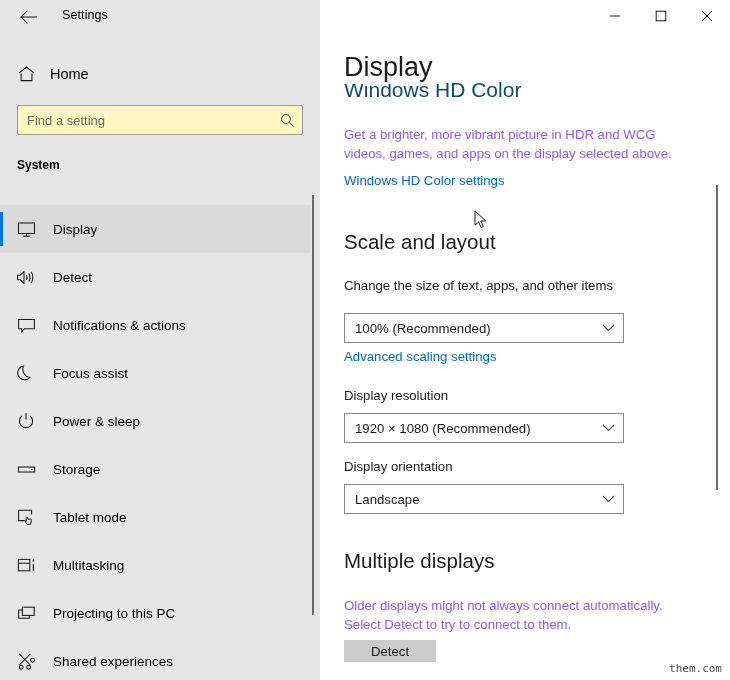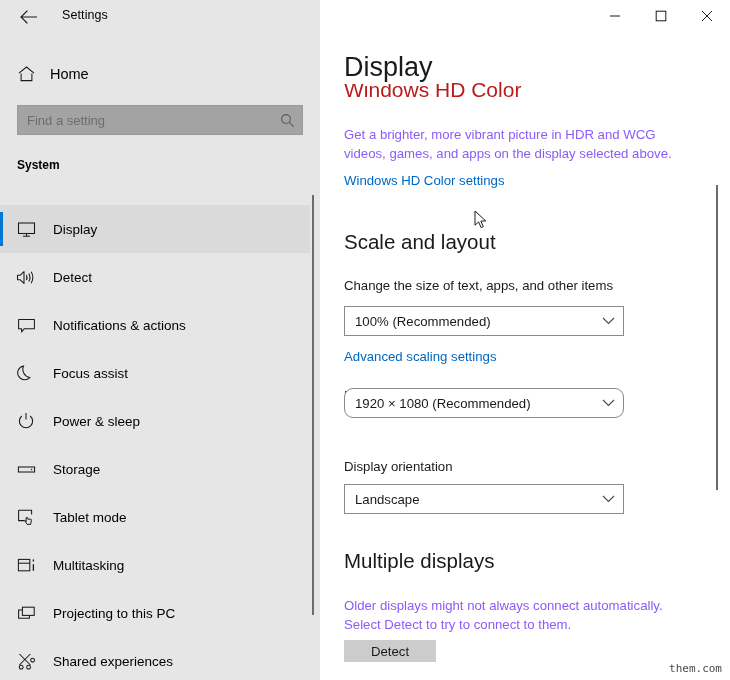--- a/index.html
+++ b/index.html
@@ -67,21 +67,21 @@
   .home-label {
     font-size: 14.5px;
     color: #000;
     margin-left: 4px;
   }
 
   #search-wrap {
     position: absolute;
     left: 17px; top: 105px;
     width: 286px; height: 30px;
-    background: #a3a3a3;
+    background: #fef9c3;
     border: 1px solid #9a9a9a;
     display: flex; align-items: center;
   }
   #search-input {
     flex: 1;
     border: none;
     outline: none;
     background: transparent;
     font-family: "Liberation Sans", sans-serif;
     font-size: 13px;
@@ -199,21 +199,21 @@
     left: 0; top: 0;
     width: 410px; height: 50px;
     background: #ffffff;
     z-index: 19;
   }
 
   .sec-heading-clipped {
     position: absolute;
     left: 24px; top: 78px;
     font-size: 21px;
-    color: #b91c1c;
+    color: #0c4a6e;
     z-index: 10;
   }
 
   .body-text {
     position: absolute;
     left: 24px;
     font-size: 13.2px;
     color: #8b5cf6;
     line-height: 19px;
     width: 350px;
@@ -483,34 +483,34 @@
       <div class="sec-heading-clipped">Windows HD Color</div>
 
       <div class="body-text" style="top:125px;">Get a brighter, more vibrant picture in HDR and WCG videos, games, and apps on the display selected above.</div>
 
       <div class="link" style="top:173px;">Windows HD Color settings</div>
 
       <div class="sec-heading" style="top:230px;">Scale and layout</div>
 
       <div class="field-label" style="top:278px;">Change the size of text, apps, and other items</div>
 
-      <div class="combo" style="top:306px;">
+      <div class="combo" style="top:313px;">
         <span class="combo-value">100% (Recommended)</span>
         <span class="combo-arrow">
           <svg width="13" height="8" viewBox="0 0 13 8" fill="none">
             <path d="M1 1 L6.5 6.4 L12 1" stroke="#4a4a4a" stroke-width="1.1" fill="none"></path>
           </svg>
         </span>
       </div>
 
       <div class="link" style="top:349px;">Advanced scaling settings</div>
 
       <div class="field-label" style="top:388px;">Display resolution</div>
 
-      <div class="combo" style="top:388px;border-radius:9px;">
+      <div class="combo" style="top:413px;">
         <span class="combo-value">1920 × 1080 (Recommended)</span>
         <span class="combo-arrow">
           <svg width="13" height="8" viewBox="0 0 13 8" fill="none">
             <path d="M1 1 L6.5 6.4 L12 1" stroke="#4a4a4a" stroke-width="1.1" fill="none"></path>
           </svg>
         </span>
       </div>
 
       <div class="field-label" style="top:459px;">Display orientation</div>
 

